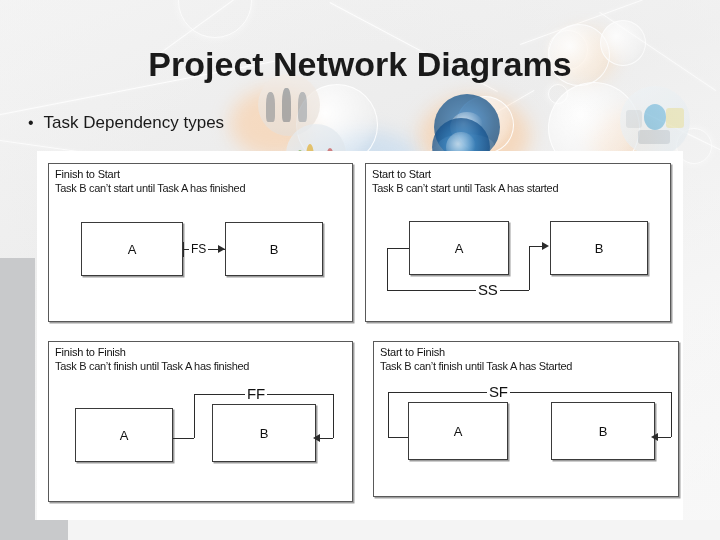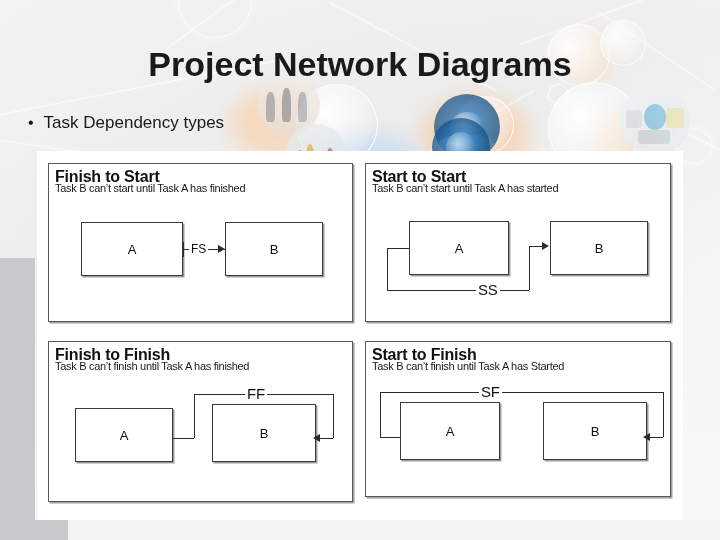--- a/index.html
+++ b/index.html
@@ -146,28 +146,28 @@
   .panel {
     position: absolute;
     background: #ffffff;
     border: 1px solid #595959;
     box-shadow: 1.5px 1.5px 0 rgba(80,80,80,0.55);
     box-sizing: border-box;
   }
   .p-tl { left: 11px;  top: 12px;  width: 305px; height: 159px; }
   .p-tr { left: 328px; top: 12px;  width: 306px; height: 159px; }
   .p-bl { left: 11px;  top: 190px; width: 305px; height: 161px; }
-  .p-br { left: 328px; top: 190px; width: 306px; height: 156px; }
+  .p-br { left: 336px; top: 190px; width: 306px; height: 156px; }
 
   .p-head {
     position: absolute;
     left: 6px;
     top: 4px;
-    font-size: 16px;
-    font-weight: bold;
+    font-size: 11px;
+    font-weight: normal;
     color: #111;
     letter-spacing: -0.2px;
     white-space: nowrap;
   }
   .p-desc {
     position: absolute;
     left: 6px;
     top: 18px;
     font-size: 11px;
     color: #1a1a1a;

